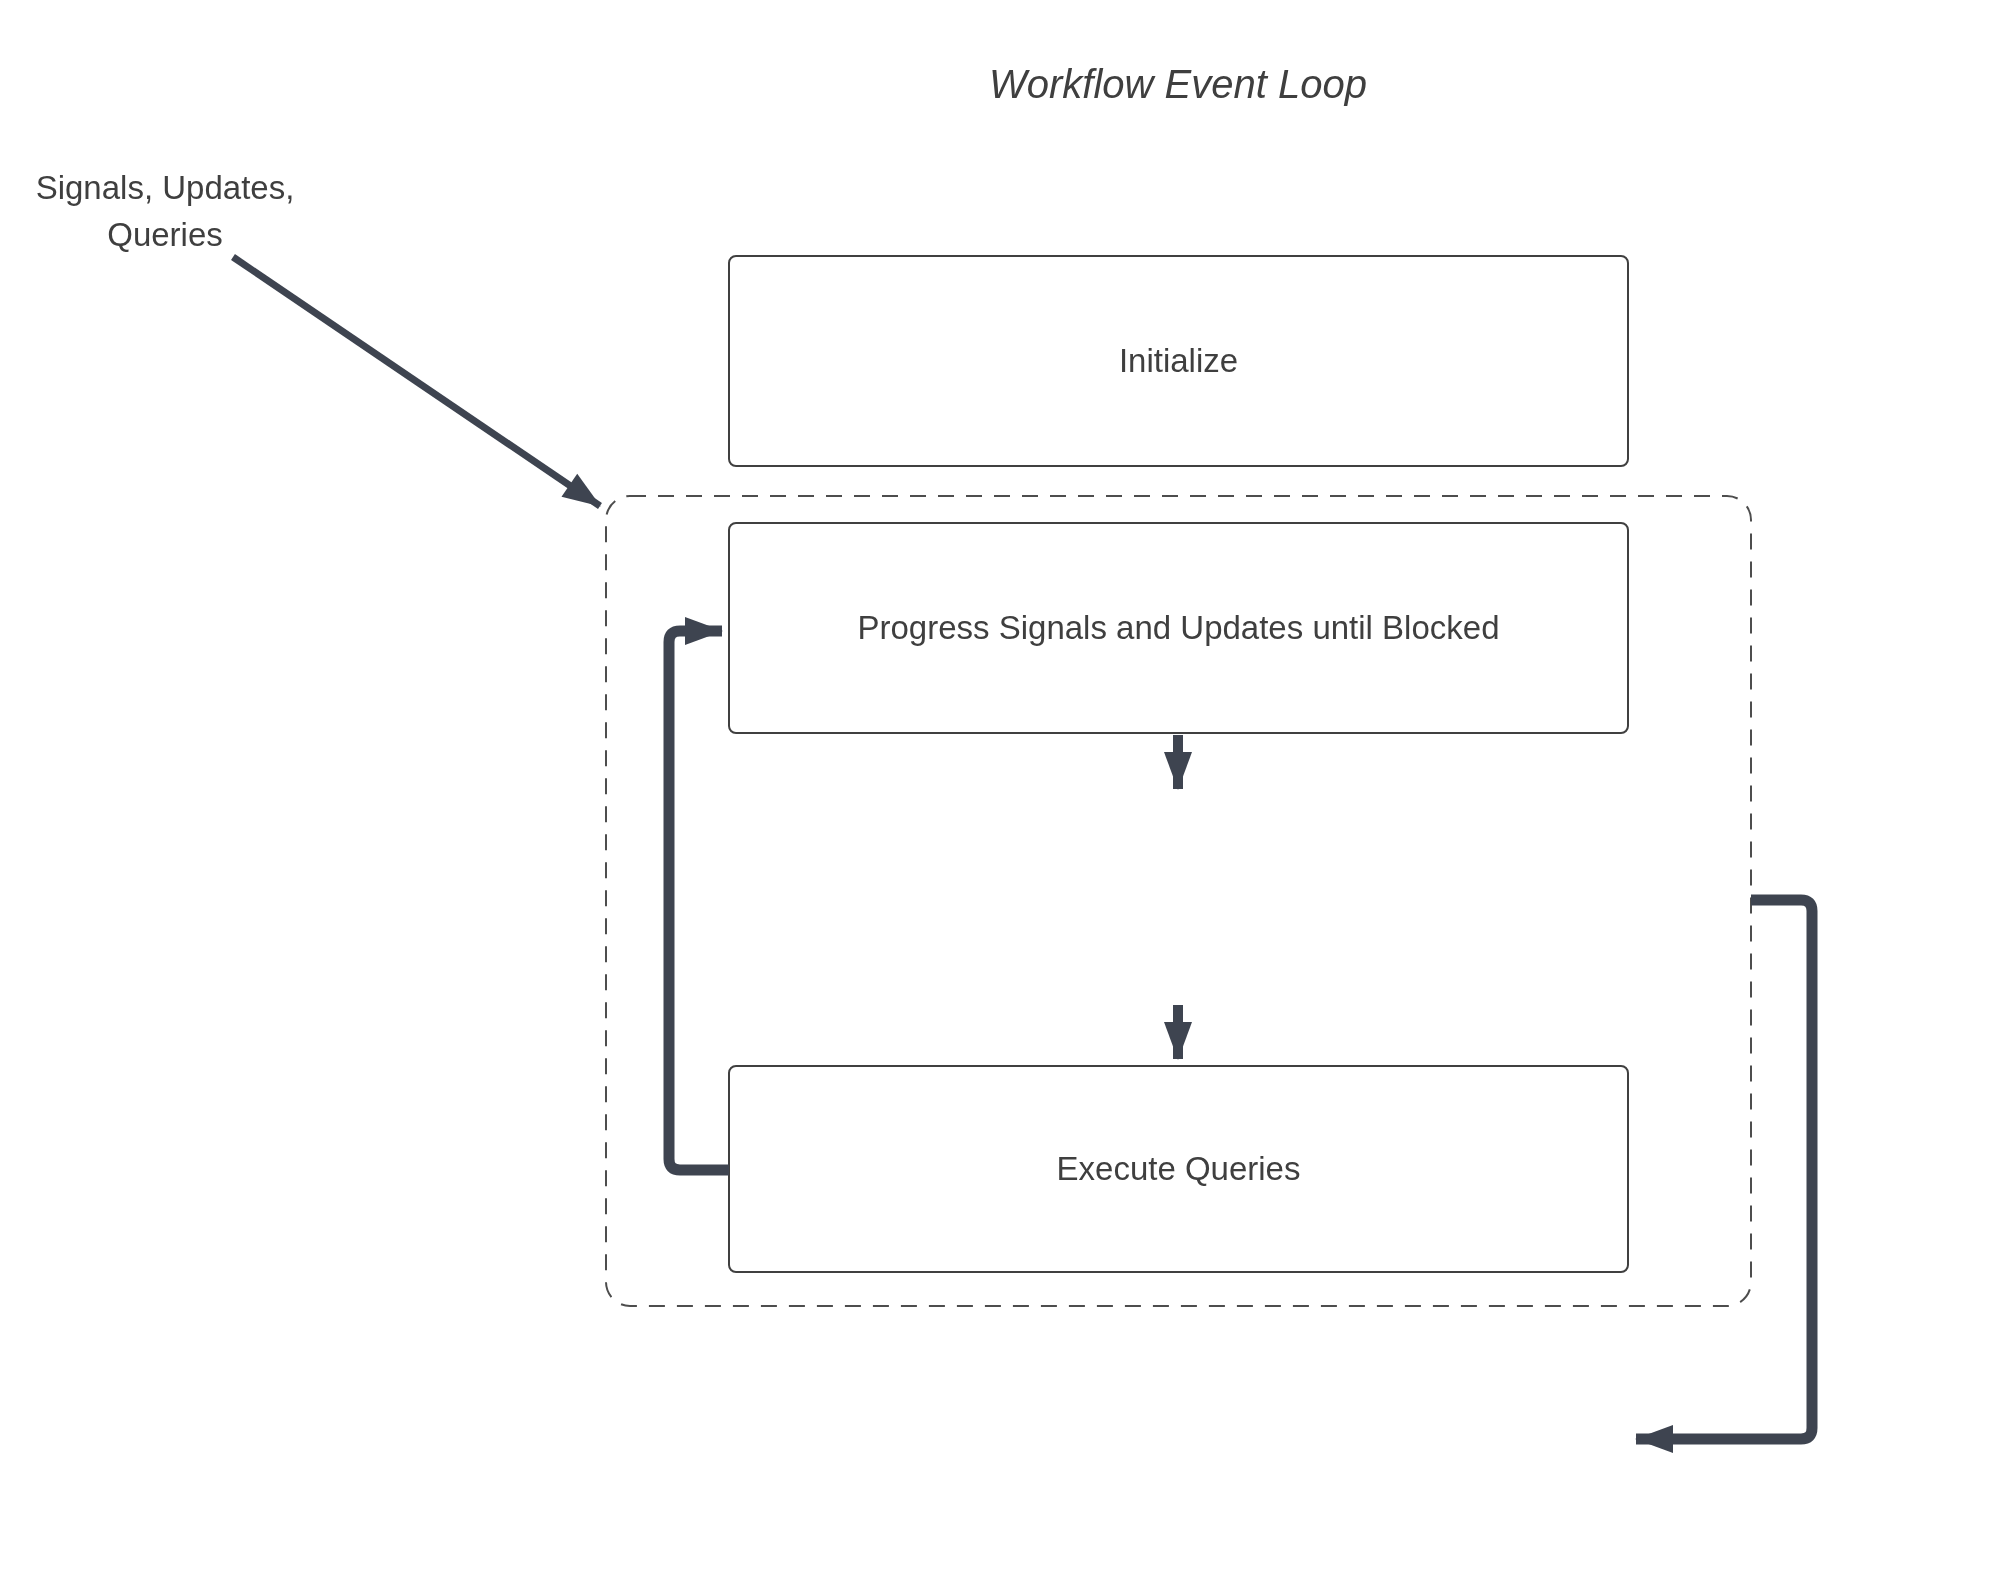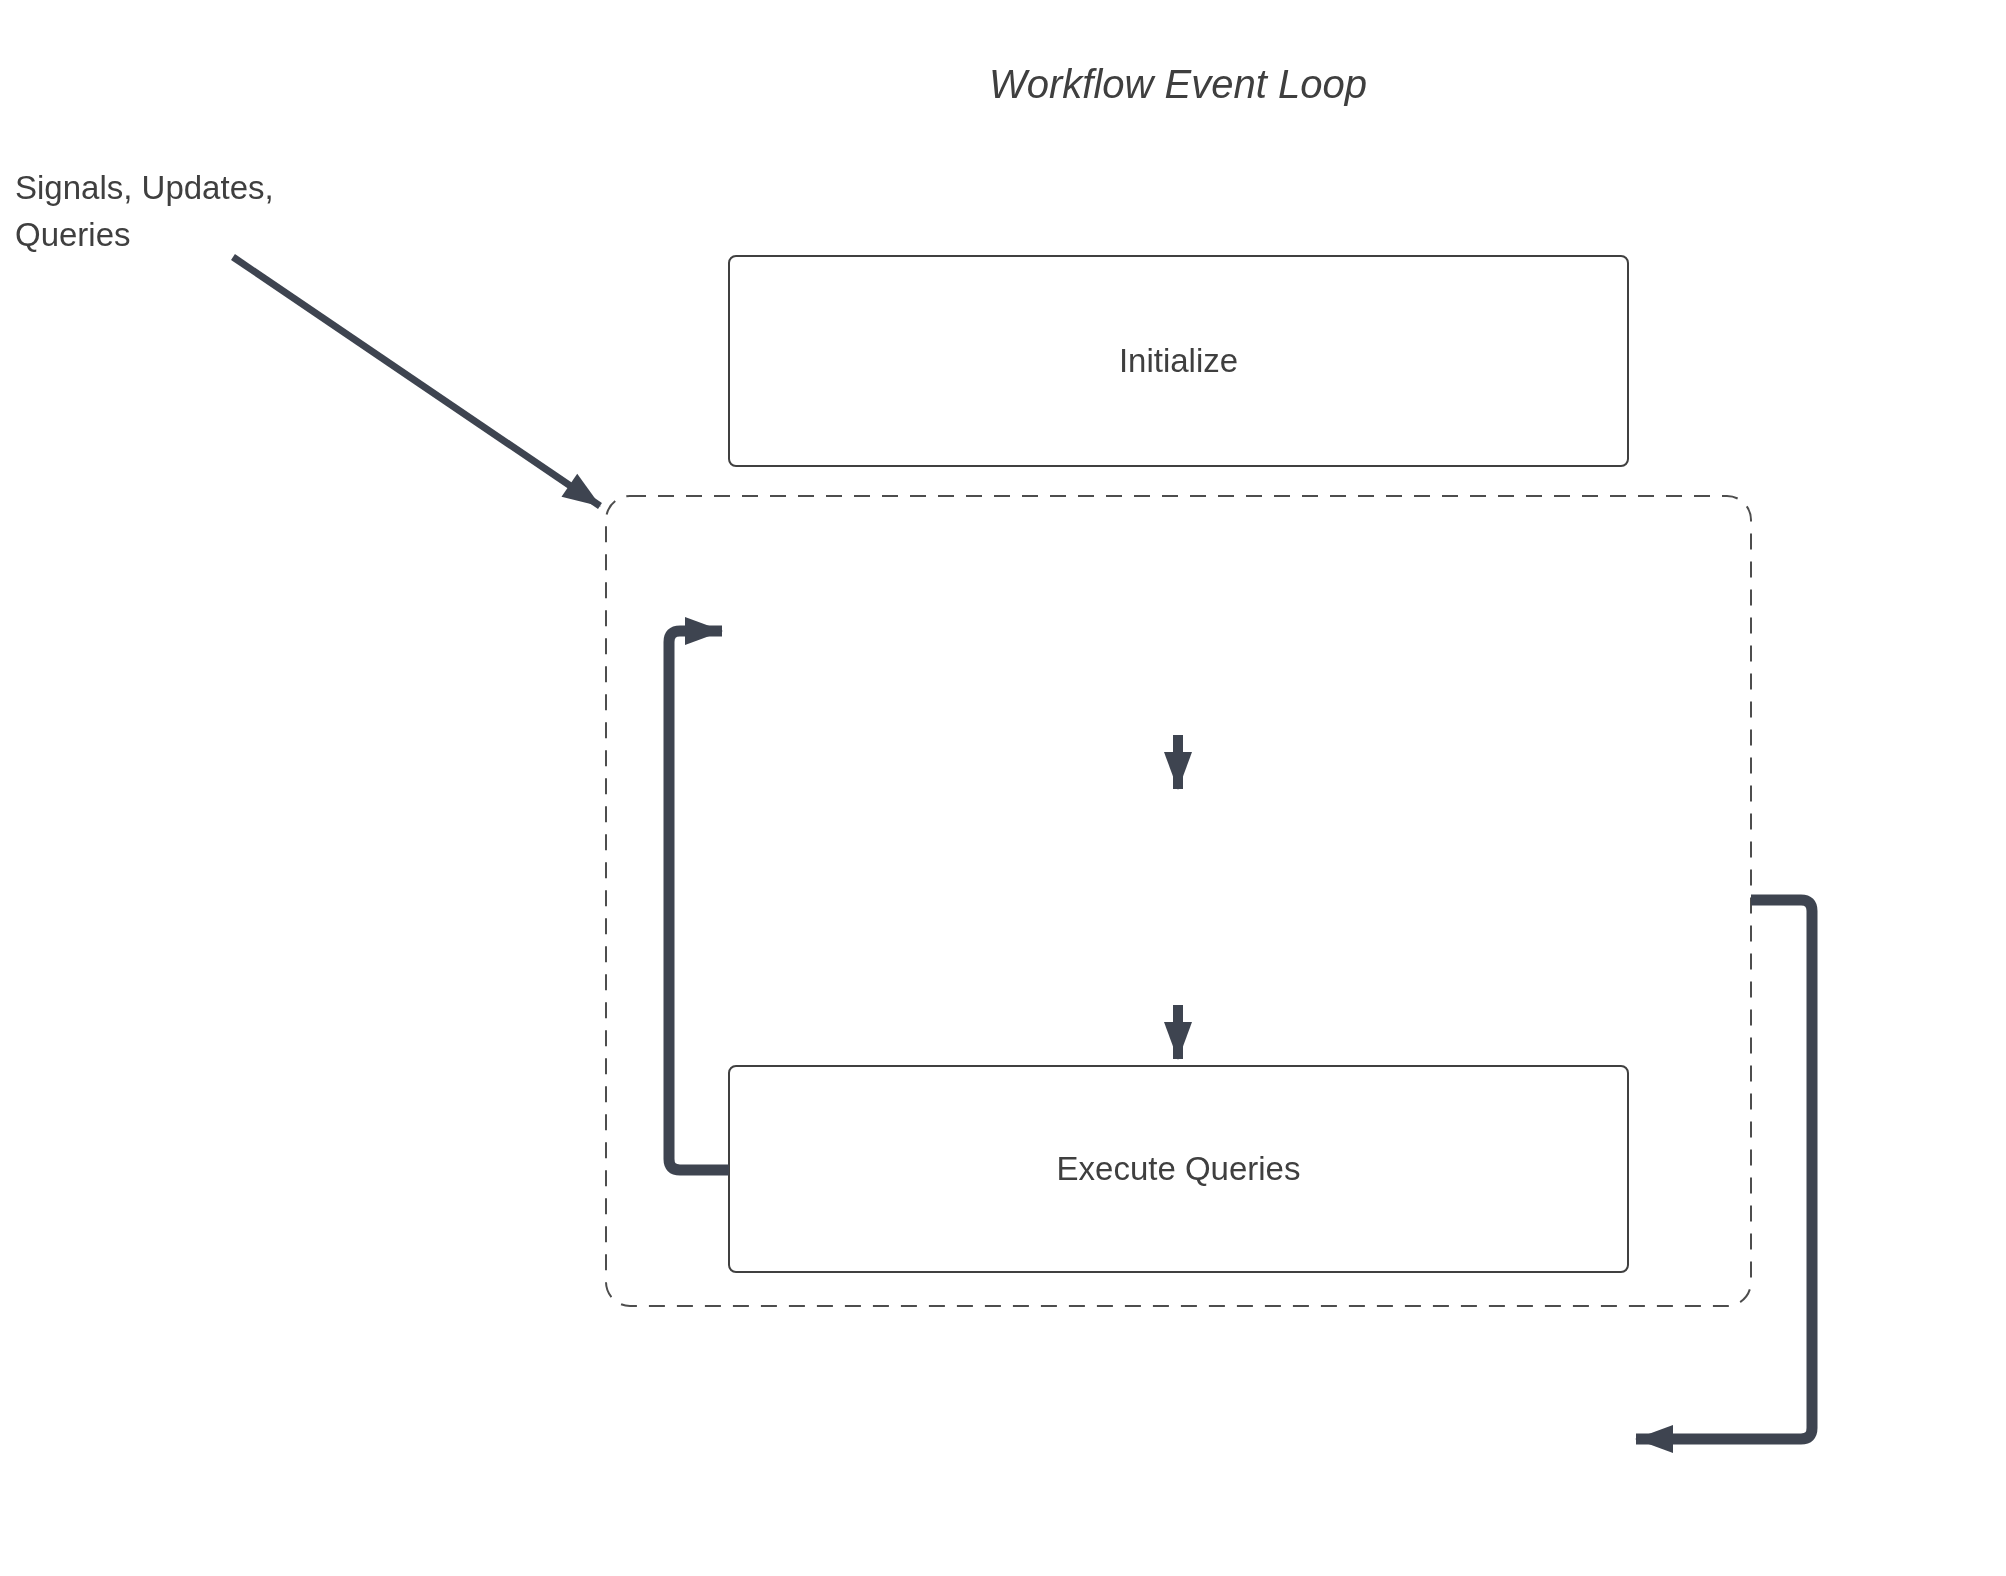--- a/index.html
+++ b/index.html
@@ -23,20 +23,21 @@
     position:absolute;
     left:678px;top:32px;width:1000px;
     text-align:center;
     font-size:40px;line-height:48px;
     font-style:italic;
     color:var(--text);
   }
   .annotation{
     position:absolute;
     left:15px;top:136px;width:300px;
+    text-align:center;
     font-size:33px;line-height:47px;
     color:var(--text);
   }
   .annotation span{display:block;}
   .node{
     position:absolute;
     left:728px;width:901px;
     box-sizing:border-box;
     background:#ffffff;
     border:2px solid var(--border);
@@ -66,20 +67,23 @@
 
   <div class="annotation">
     <span>Signals, Updates,</span>
     <span>Queries</span>
   </div>
 
   <div class="node node-initialize">
     <span>Initialize</span>
   </div>
 
+  <div class="node node-progress-signals">
+    <span>Progress Signals and Updates until Blocked</span>
+  </div>
 
 
   <div class="node node-execute-queries">
     <span>Execute Queries</span>
   </div>
 
 
   <svg class="overlay" viewBox="0 0 2006 1576" xmlns="http://www.w3.org/2000/svg">
     <defs>
       <marker id="ah" markerUnits="userSpaceOnUse" markerWidth="42" markerHeight="34" refX="38" refY="16" orient="auto">

